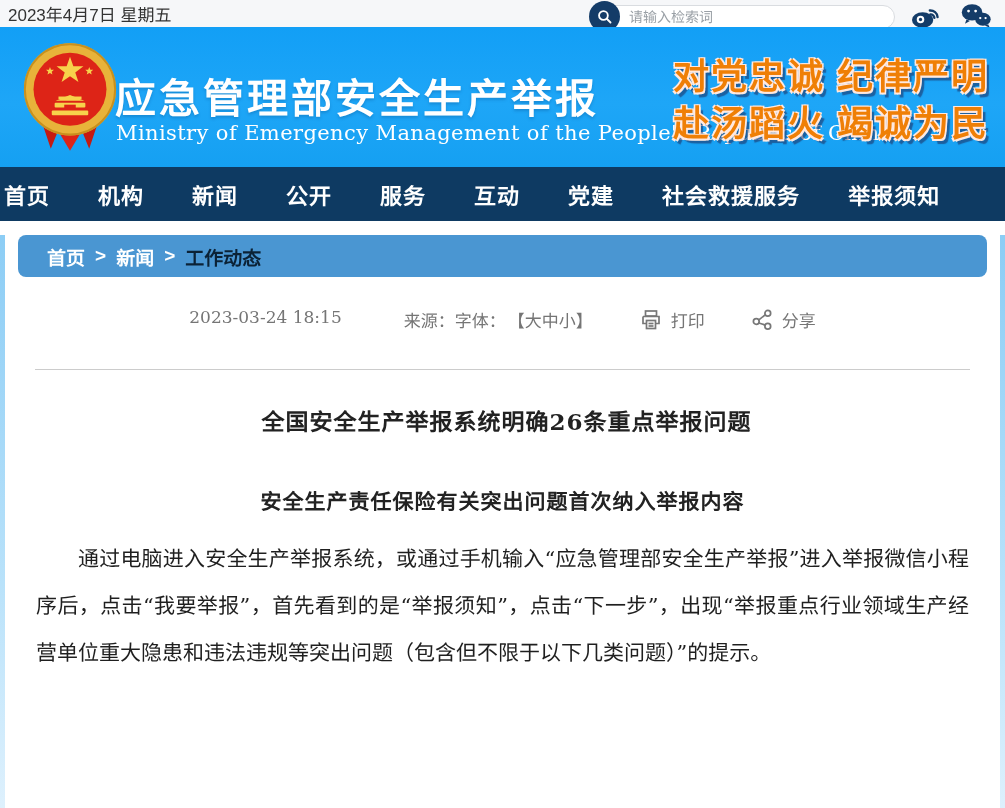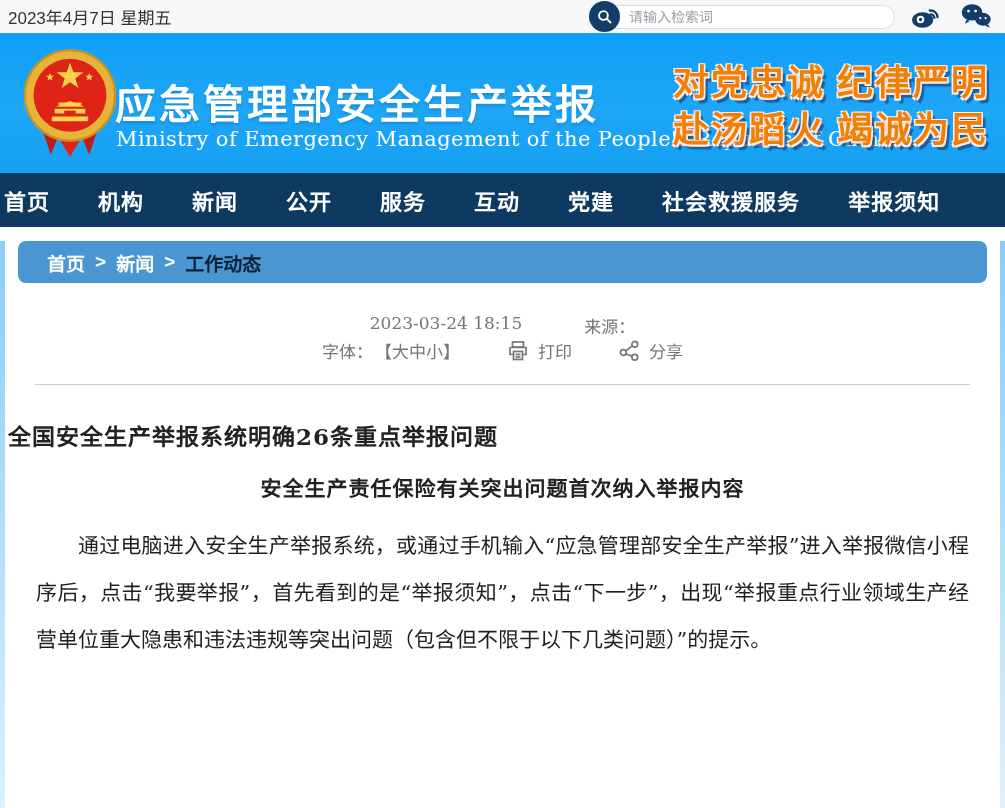--- a/index.html
+++ b/index.html
@@ -4,21 +4,21 @@
 <style>
   * { margin:0; padding:0; box-sizing:border-box; }
   html,body { background:#fff; }
   body {
     width:1005px; height:808px; overflow:hidden; position:relative;
     font-family:"Liberation Sans","DejaVu Sans",sans-serif;
   }
 
   
   .topbar {
-    height:33px; background:#f6f7f9; position:relative;
+    height:27px; background:#f6f7f9; position:relative;
     display:flex; align-items:center;
   }
   .topbar-date { margin-left:8px; font-size:17px; color:#333; }
   .search-wrap { position:absolute; left:589px; top:4px; width:306px; height:26px; }
   .search-pill {
     position:absolute; left:14px; top:1px; width:292px; height:24px;
     background:#fff; border:1px solid #d9dce0; border-radius:13px;
   }
   .search-circle {
     position:absolute; left:0; top:-3px; width:31px; height:31px; border-radius:50%;
@@ -76,36 +76,36 @@
   .breadcrumb {
     margin:14px 18px 0 18px; height:42px; background:#4a96d2; border-radius:8px;
     display:flex; align-items:center; padding-left:29px;
     font-size:19px; font-weight:bold; color:#fff;
   }
   .breadcrumb .sep { margin:0 10px; font-weight:bold; }
   .breadcrumb a { color:#fff; text-decoration:none; cursor:pointer; }
   .breadcrumb .current { color:#0b2236; }
 
   .meta {
-    margin:0 35px; padding:30px 0 21px 0; border-bottom:1px solid #ccc;
-    display:flex; justify-content:space-between; align-items:center;
-    font-family:"DejaVu Serif","Liberation Serif",serif; font-size:17px; color:#757575;flex-direction:column;
+    margin:0 35px; padding:30px 0 37px 0; border-bottom:1px solid #ccc;
+    display:flex; justify-content:center; align-items:center;
+    font-family:"DejaVu Serif","Liberation Serif",serif; font-size:17px; color:#757575;
   }
   .meta-left { display:flex; gap:62px; }
   .meta-right { display:flex; align-items:center; gap:14px; }
   .meta-right .grp { display:flex; align-items:center; gap:8px; cursor:pointer; }
   .meta-right .spacer { width:18px; }
   .font-sizes { cursor:pointer; }
 
   .art-title {
-    margin-top:33px; text-align:left; font-size:23px; font-weight:bold; color:#222;
+    margin-top:33px; text-align:center; font-size:23px; font-weight:bold; color:#222;
     font-family:"DejaVu Serif","Liberation Serif",serif; letter-spacing:1px;padding-left:8px;
   }
   .art-subtitle {
-    margin-top:20px; text-align:center; font-size:21px; font-weight:bold; color:#222;
+    margin-top:48px; text-align:center; font-size:21px; font-weight:bold; color:#222;
     font-family:"DejaVu Serif","Liberation Serif",serif; letter-spacing:1px;
   }
   .art-body { margin:21px 36px 0 36px; }
   .art-body p {
     font-size:21px; line-height:47px; color:#1f1f1f; text-indent:2em;
     font-family:"DejaVu Serif","Liberation Serif",serif; text-align:justify;
   }
 </style>
 </head>
 <body>

